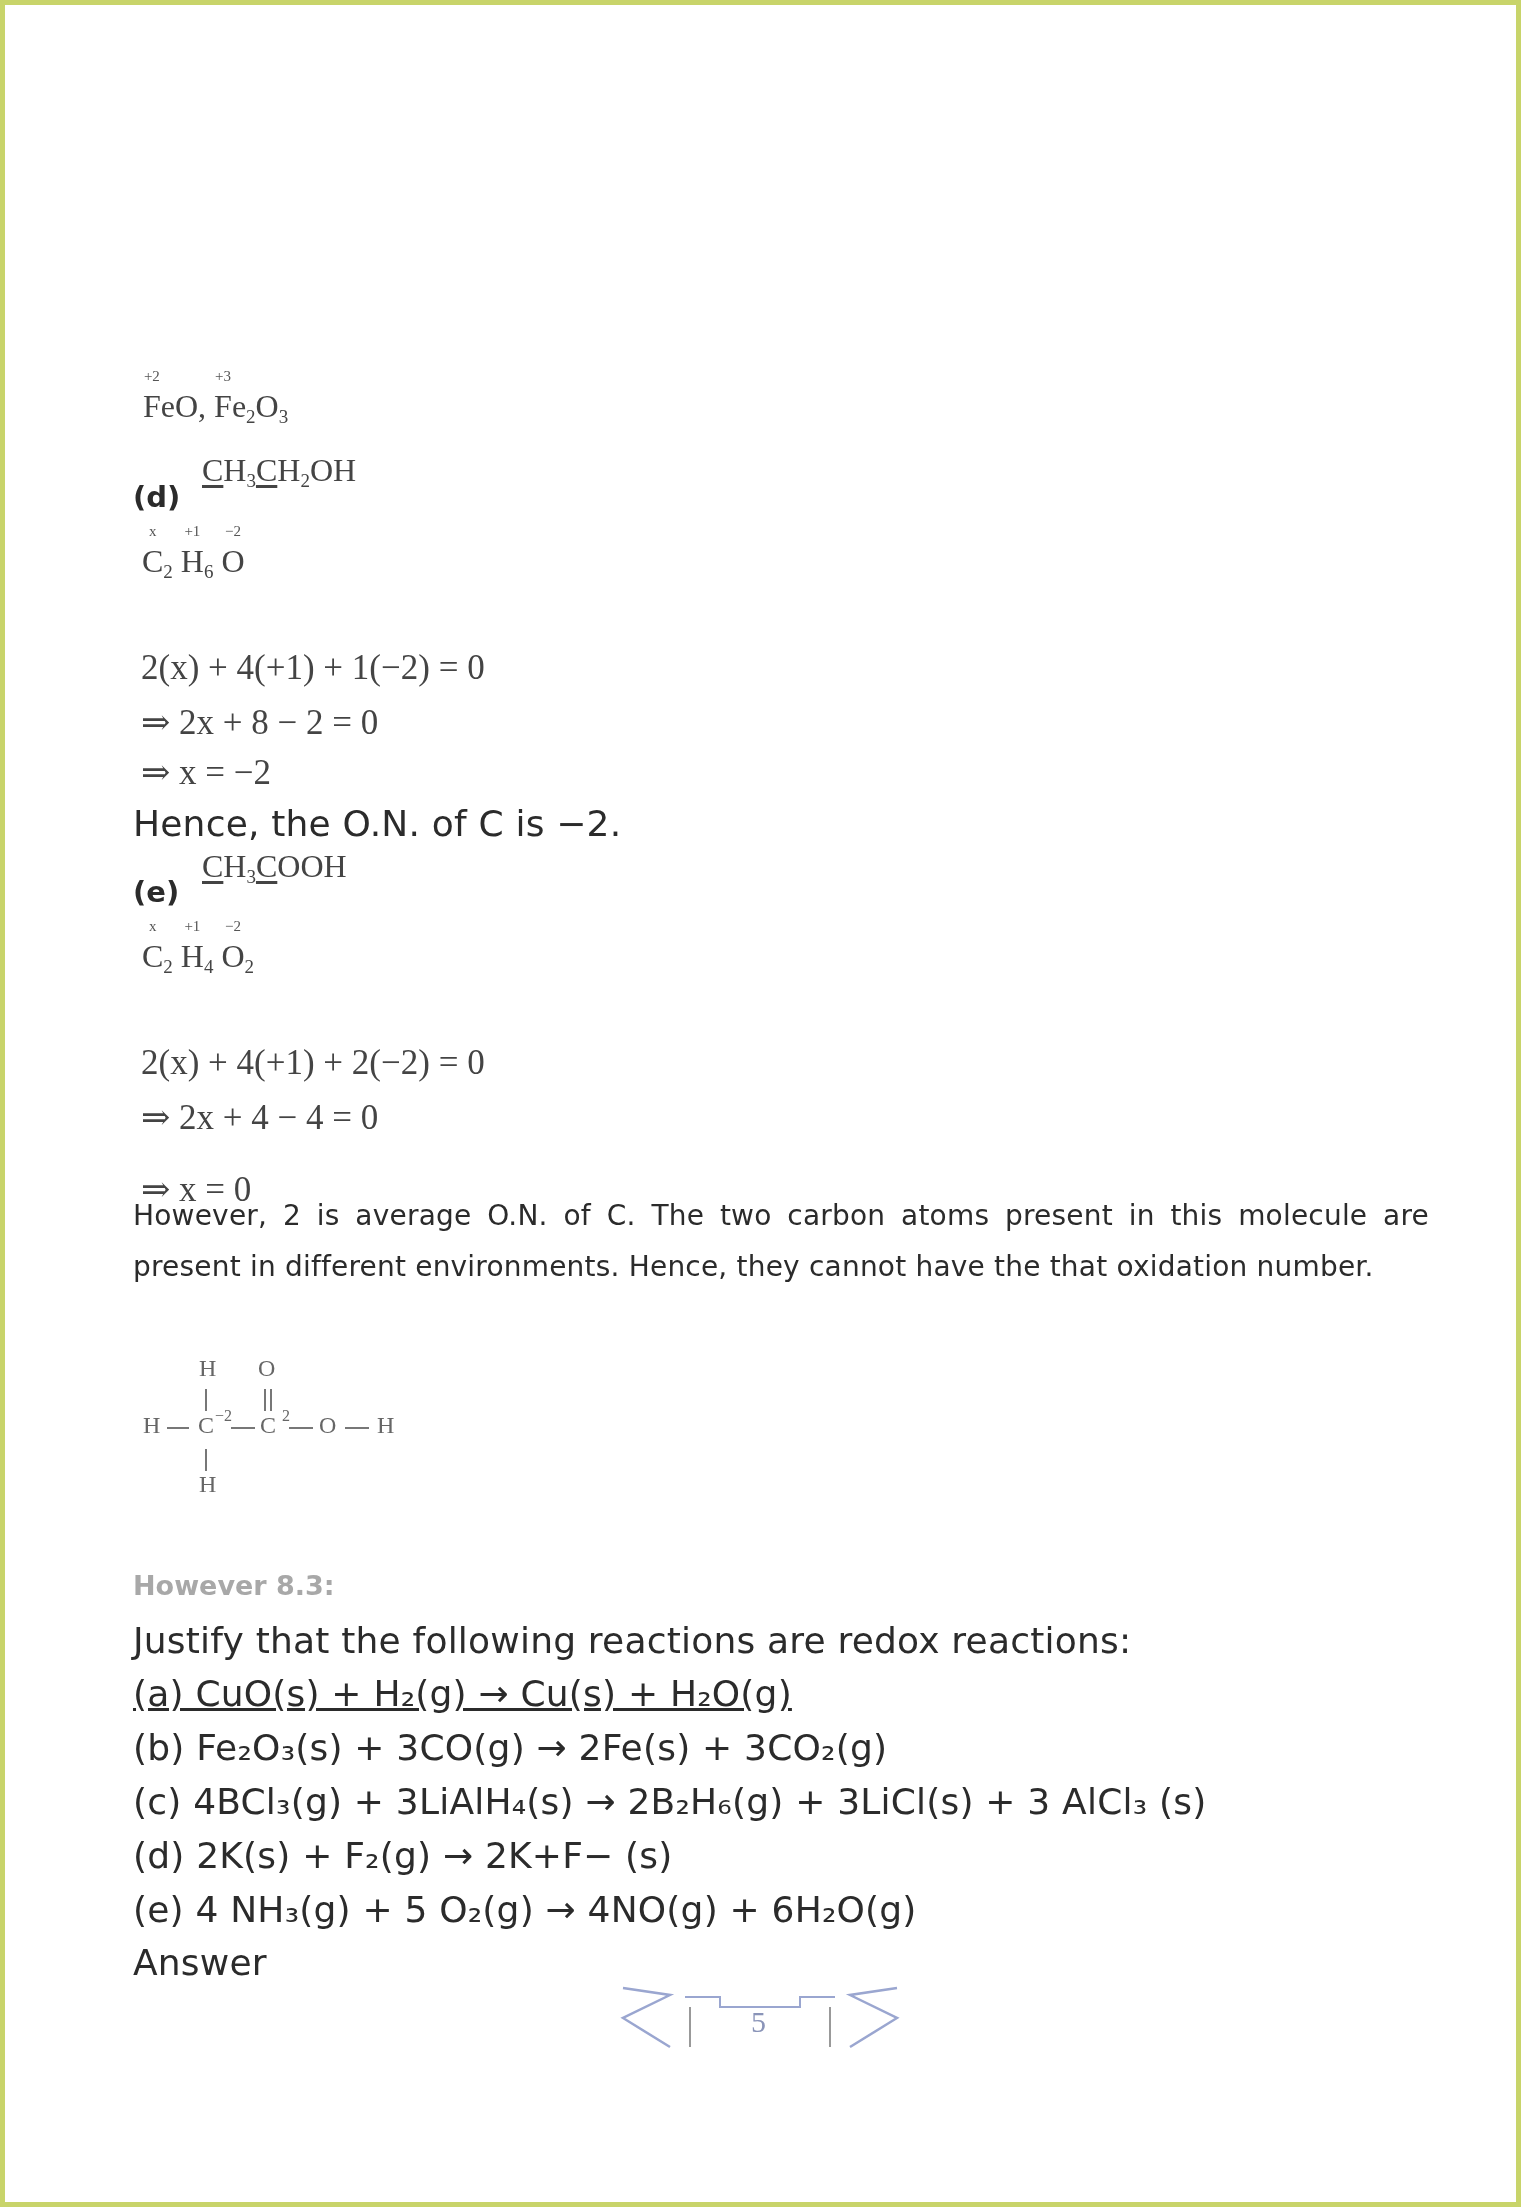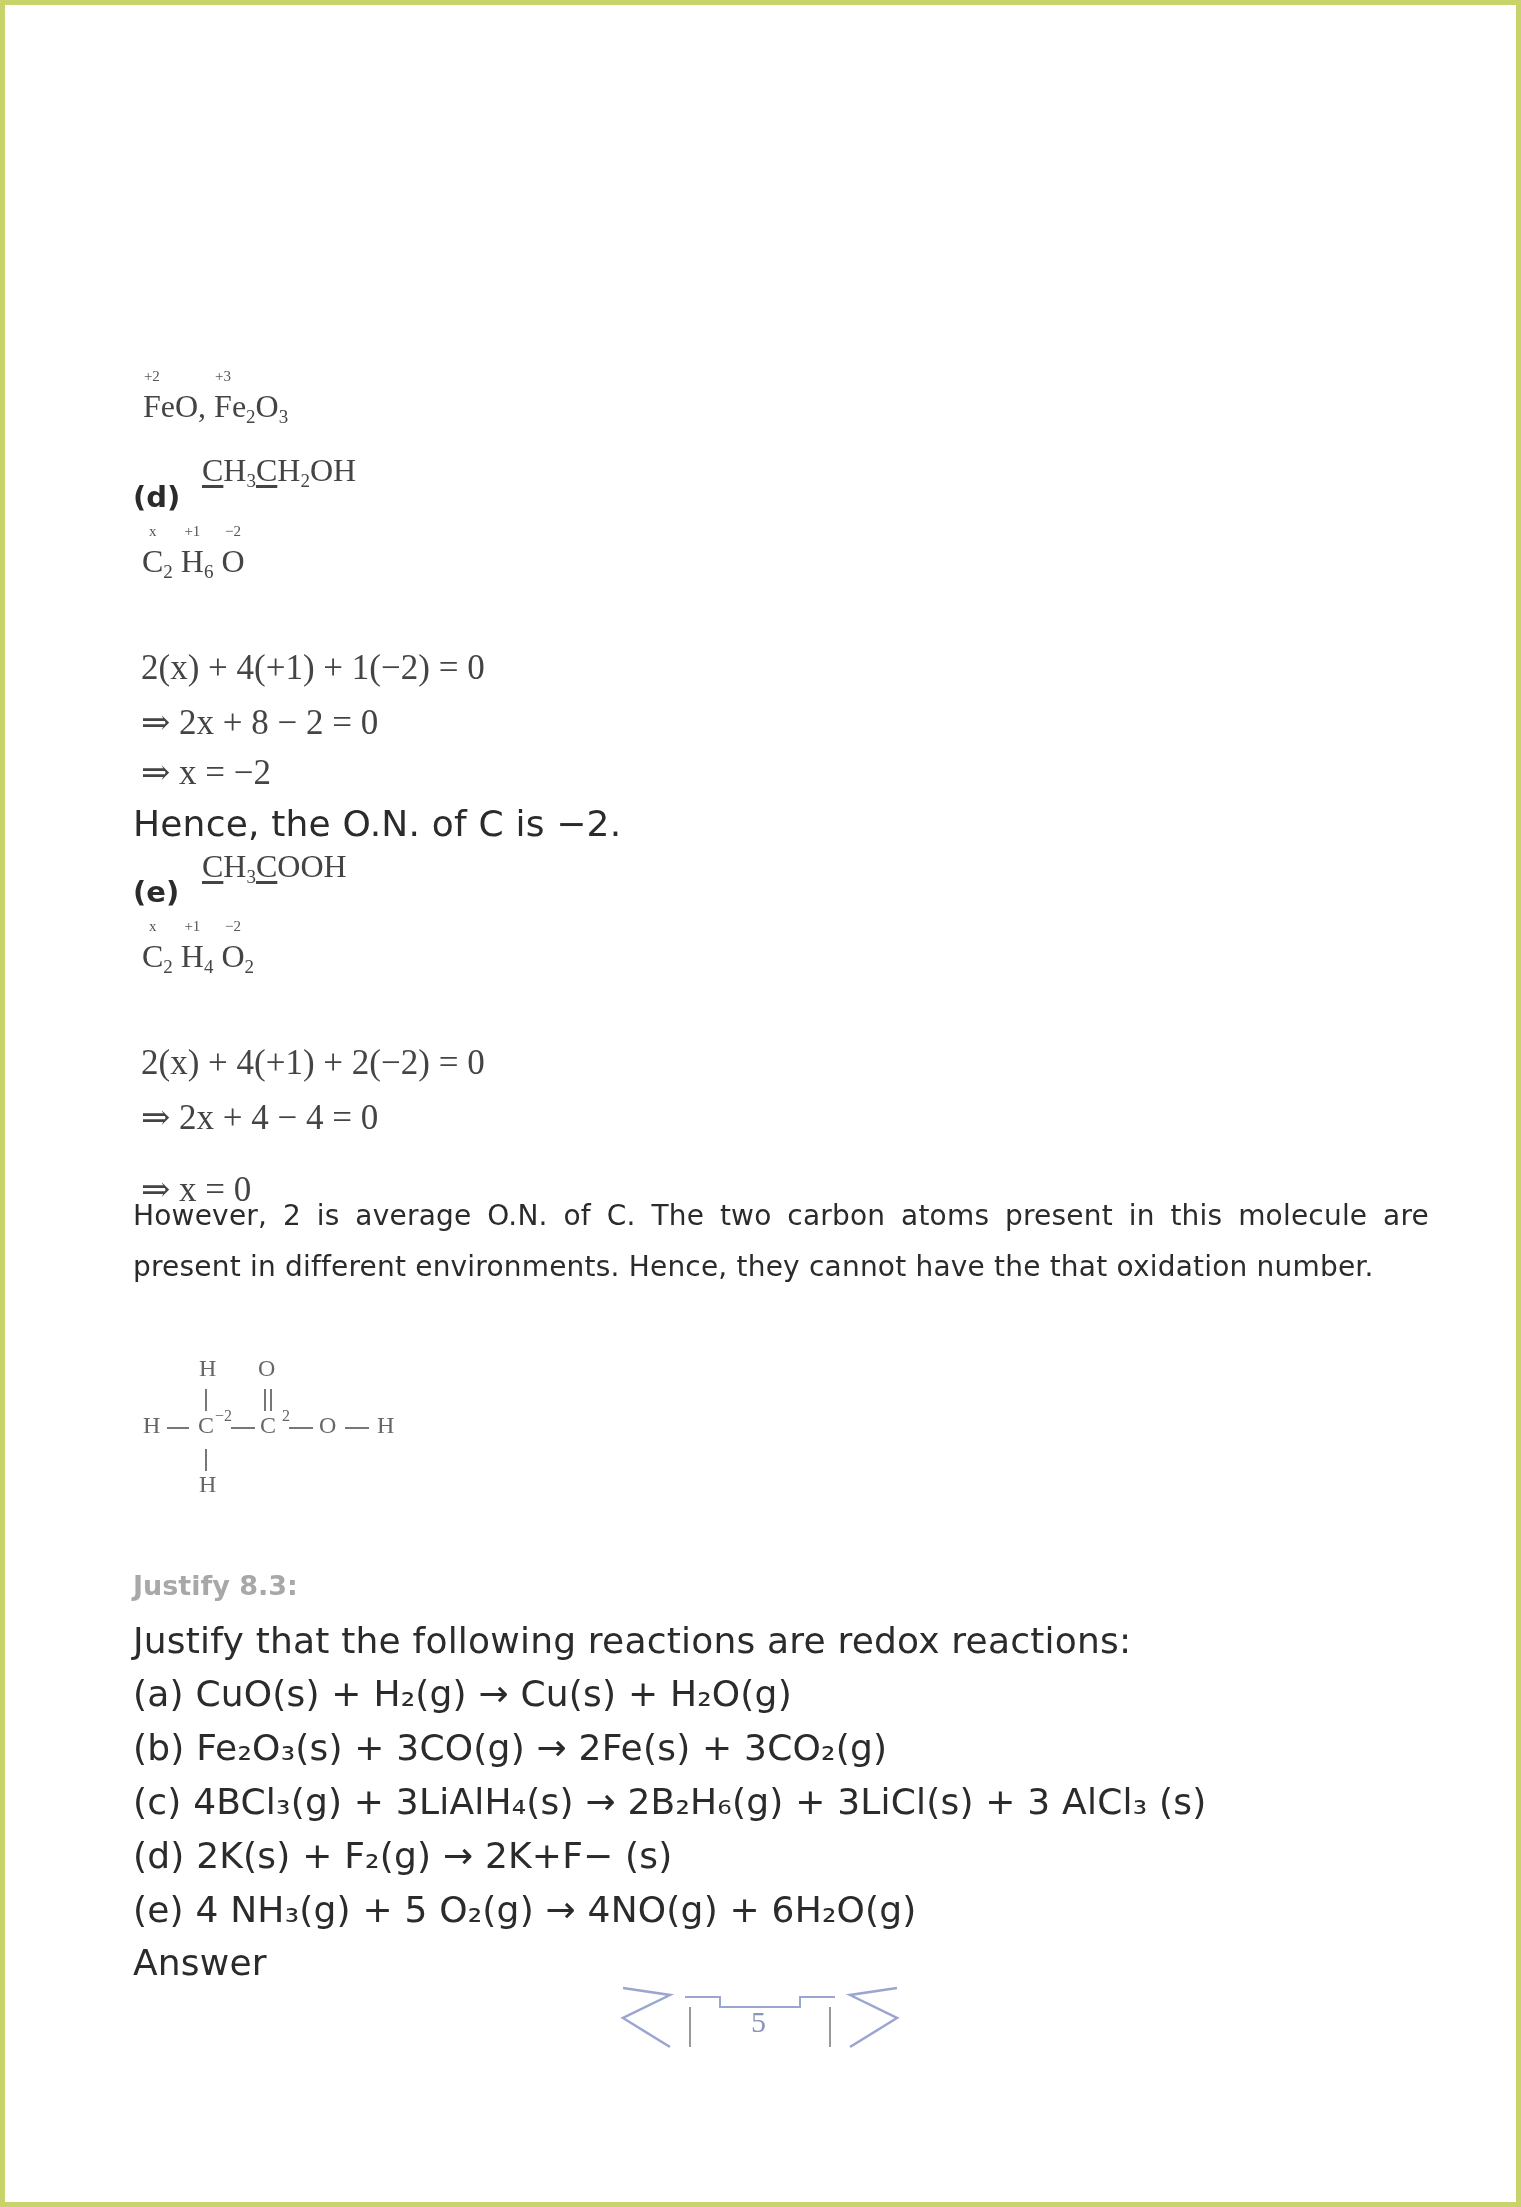--- a/index.html
+++ b/index.html
@@ -79,23 +79,23 @@
   <span class="abs" style="left:125px; top:57px;">C</span>
   <span class="abs small" style="left:147px; top:52px;">2</span>
   <span class="abs" style="left:154px; top:72px; width:24px; height:2px; background:#777;"></span>
   <span class="abs" style="left:184px; top:57px;">O</span>
   <span class="abs" style="left:210px; top:72px; width:24px; height:2px; background:#777;"></span>
   <span class="abs" style="left:242px; top:57px;">H</span>
   <span class="abs" style="left:70px; top:94px; width:2px; height:22px; background:#777;"></span>
   <span class="abs" style="left:64px; top:116px;">H</span>
 </div>
 
-<div class="abs q-title" style="left:133px; top:1570px;">Justify 8.3:</div>
+<div class="abs q-title" style="left:133px; top:1570px;">However 8.3:</div>
 <div class="abs verdana" style="left:133px; top:1620px;">Justify that the following reactions are redox reactions:</div>
-<div class="abs verdana rx" style="left:133px; top:1673px;">(a) CuO(s) + H₂(g) → Cu(s) + H₂O(g)</div>
+<div class="abs verdana rx" style="left:133px; top:1673px;text-decoration:underline;">(a) CuO(s) + H₂(g) → Cu(s) + H₂O(g)</div>
 <div class="abs verdana rx" style="left:133px; top:1727px;">(b) Fe₂O₃(s) + 3CO(g) → 2Fe(s) + 3CO₂(g)</div>
 <div class="abs verdana rx" style="left:133px; top:1781px;">(c) 4BCl₃(g) + 3LiAlH₄(s) → 2B₂H₆(g) + 3LiCl(s) + 3 AlCl₃ (s)</div>
 <div class="abs verdana rx" style="left:133px; top:1835px;">(d) 2K(s) + F₂(g) → 2K+F− (s)</div>
 <div class="abs verdana rx" style="left:133px; top:1889px;">(e) 4 NH₃(g) + 5 O₂(g) → 4NO(g) + 6H₂O(g)</div>
 <div class="abs verdana" style="left:133px; top:1942px;">Answer</div>
 
 <div class="abs" style="left:615px; top:1985px; width:290px; height:65px;">
   <svg width="290" height="65" viewBox="0 0 290 65">
     <polyline points="8,3 55,10 8,33 55,62" fill="none" stroke="#9aa6d0" stroke-width="2.5"></polyline>
     <polyline points="282,3 235,10 282,33 235,62" fill="none" stroke="#9aa6d0" stroke-width="2.5"></polyline>

